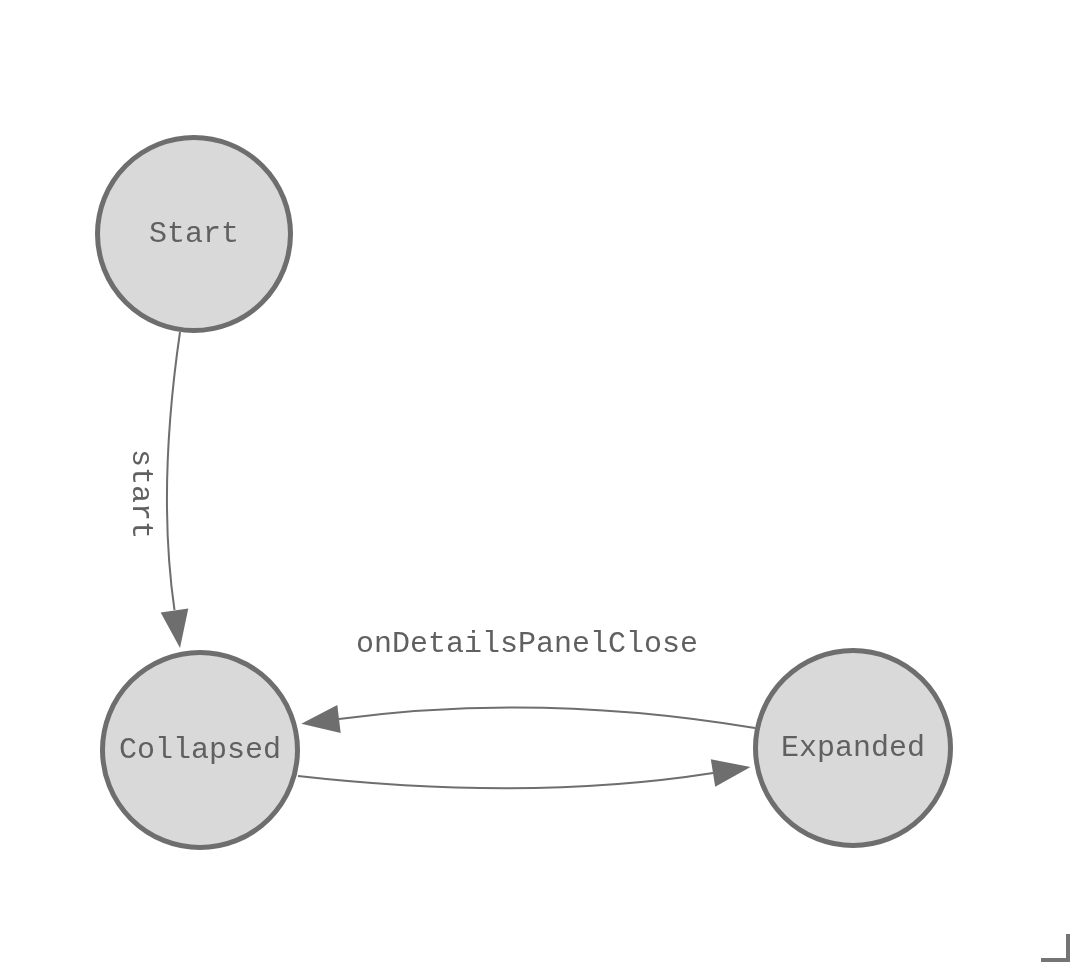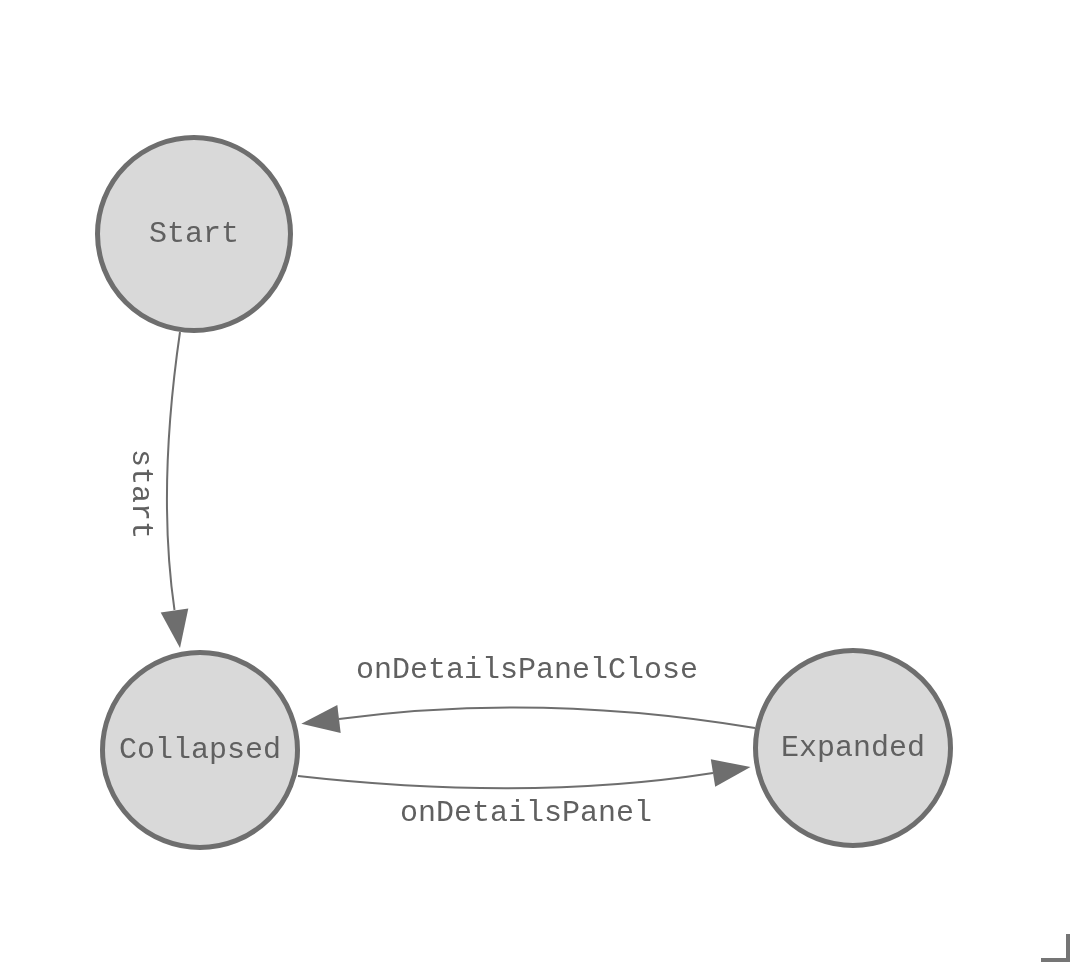--- a/index.html
+++ b/index.html
@@ -61,21 +61,21 @@
     font-size: 30px;
     color: var(--text-color);
     white-space: nowrap;
     transform: translate(-50%, -50%);
     user-select: none;
   }
   .edge-label.vertical {
     transform: translate(-50%, -50%) rotate(90deg);
   }
   .label-start   { left: 141px; top: 494px; }
-  .label-close   { left: 527px; top: 670px; text-align: right; }
+  .label-close   { left: 527px; top: 644px; text-align: right; }
   .label-open    { left: 526px; top: 813px; }
   .corner-mark {
     position: absolute;
     left: 1041px;
     top: 934px;
     width: 29px;
     height: 28px;
     border-right: 4px solid var(--corner-color);
     border-bottom: 4px solid var(--corner-color);
   }
@@ -106,17 +106,16 @@
   </div>
 
   <div class="node node-expanded">
     <span class="node-label">Expanded</span>
   </div>
 
   <div class="edge-label vertical label-start">start</div>
 
   <div class="edge-label label-close">onDetailsPanelClose</div>
 
-  <div class="edge-label label-open">onDetailsPanel</div>
 
   <div class="corner-mark"></div>
 
 </div>
 
 </body></html>

